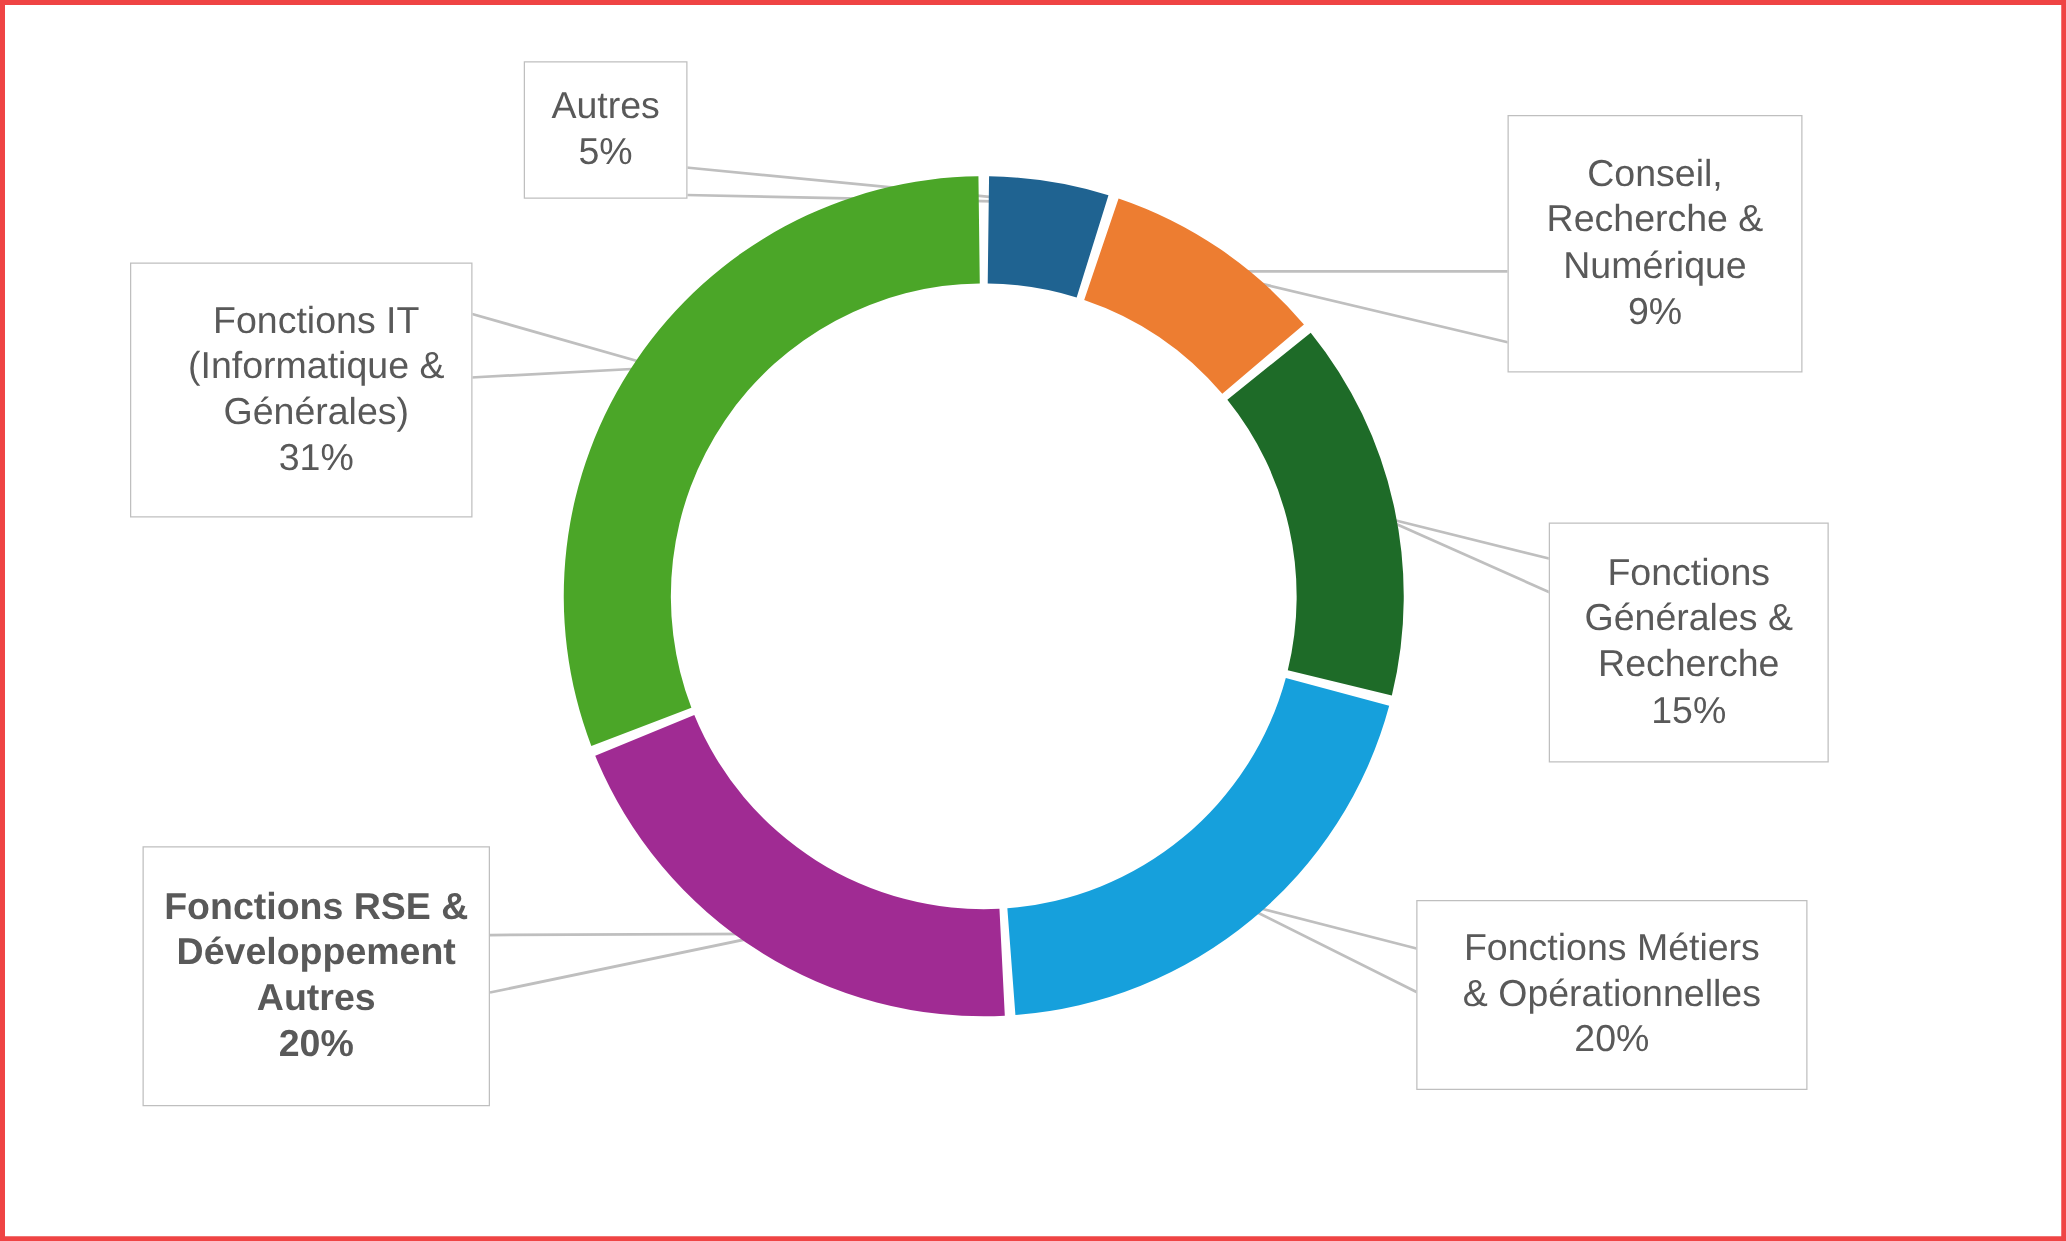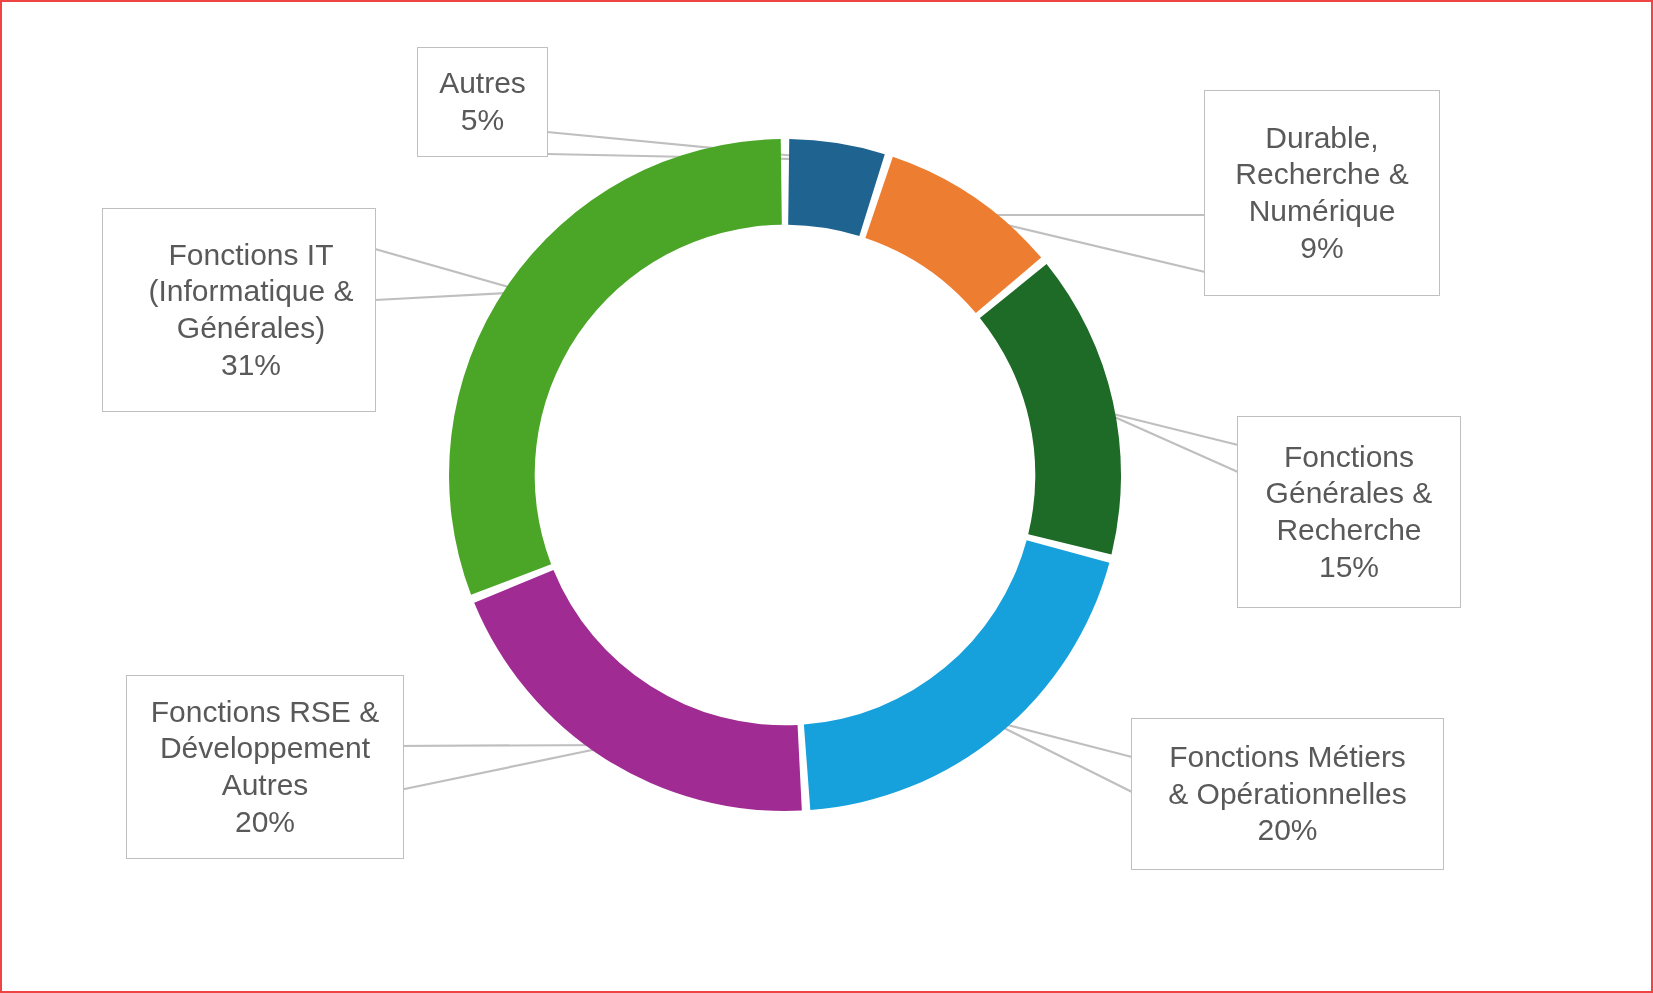--- a/index.html
+++ b/index.html
@@ -6,21 +6,21 @@
   body{
     width:1653px;height:993px;
     background:#ffffff;
     font-family:"Liberation Sans", sans-serif;
     overflow:hidden;
     position:relative;
   }
   #page{
     position:absolute;inset:0;
     background:#ffffff;
-    border:2px solid #ef4444;
+    border:4px solid #ef4444;
     box-sizing:border-box;
   }
   #chart-area{position:absolute;inset:0;}
   svg#donut{position:absolute;left:0;top:0;width:1653px;height:993px;}
 
   .callout{
     position:absolute;
     box-sizing:border-box;
     border:1.6px solid #bfbfbf;
     background:#ffffff;
@@ -84,40 +84,40 @@
     </div>
 
     <div class="callout" style="left:100px;top:206px;width:274px;height:204px;padding-left:32px;">
       <span class="ln">Fonctions IT</span>
       <span class="ln">(Informatique &amp;</span>
       <span class="ln">Générales)</span>
       <span class="pct">31%</span>
     </div>
 
     <div class="callout" style="left:1202px;top:88px;width:236px;height:206px;">
-      <span class="ln">Durable,</span>
+      <span class="ln">Conseil,</span>
       <span class="ln">Recherche &amp;</span>
       <span class="ln">Numérique</span>
       <span class="pct">9%</span>
     </div>
 
     <div class="callout" style="left:1235px;top:414px;width:224px;height:192px;">
       <span class="ln">Fonctions</span>
       <span class="ln">Générales &amp;</span>
       <span class="ln">Recherche</span>
       <span class="pct">15%</span>
     </div>
 
     <div class="callout" style="left:1129px;top:716px;width:313px;height:152px;text-align:center;">
       <span class="ln">Fonctions Métiers</span>
       <span class="ln">&amp; Opérationnelles</span>
       <span class="pct">20%</span>
     </div>
 
-    <div class="callout" style="left:124px;top:673px;width:278px;height:184px;">
+    <div class="callout" style="left:110px;top:673px;width:278px;height:208px;font-weight:bold;">
       <span class="ln">Fonctions RSE &amp;</span>
       <span class="ln">Développement</span>
       <span class="ln">Autres</span>
       <span class="pct">20%</span>
     </div>
 
   </div>
 </div>
 
 </body></html>

